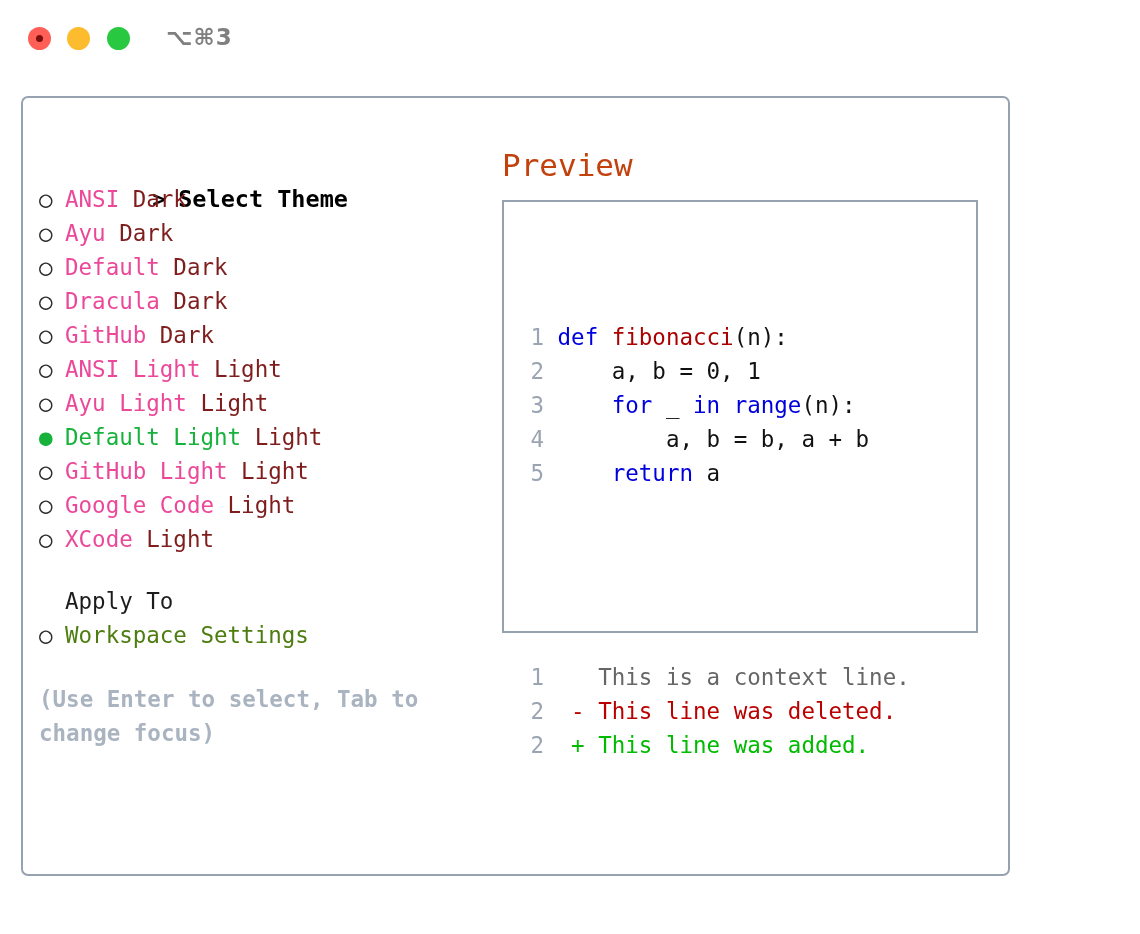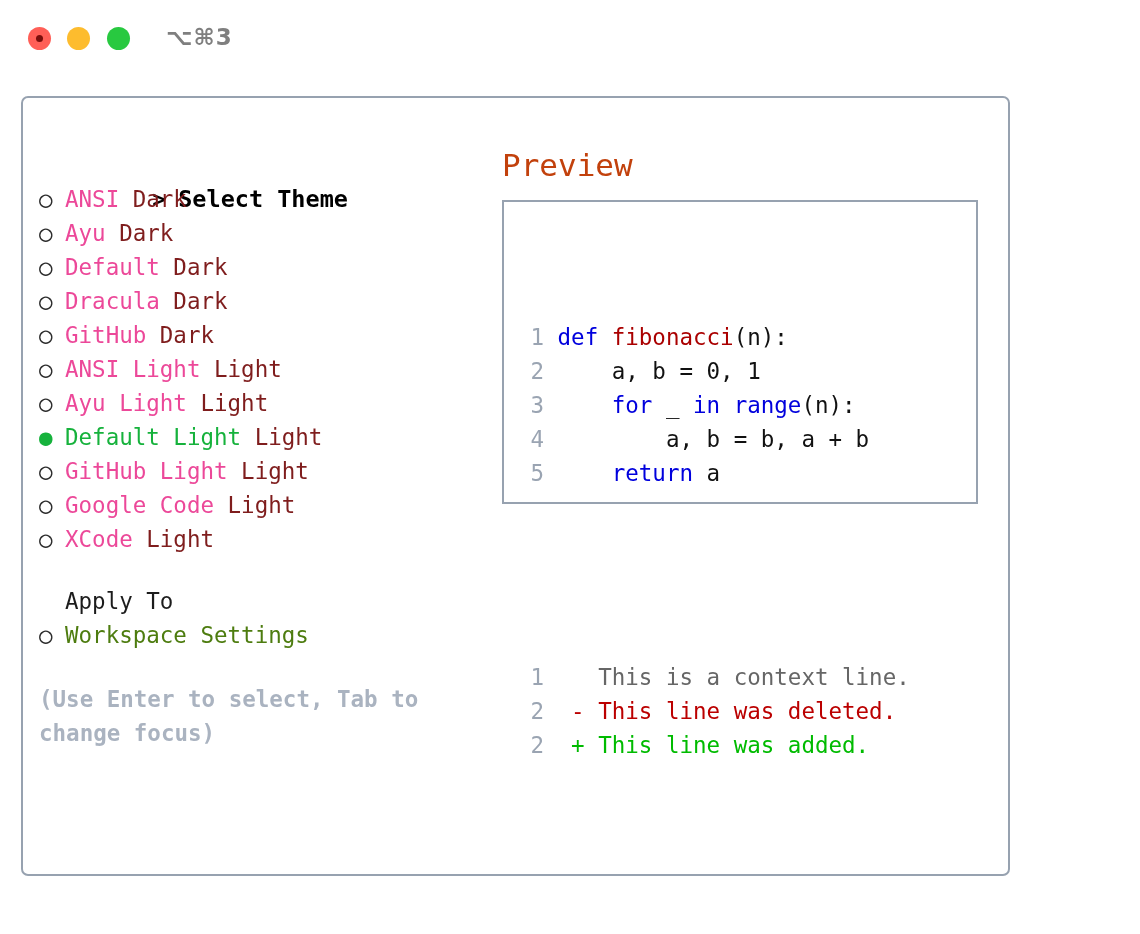--- a/index.html
+++ b/index.html
@@ -135,21 +135,21 @@
   #preview-header {
     font-size: 31px;
     font-weight: normal;
     color: #c2410c;
     line-height: 34px;
     white-space: pre;
   }
   #preview-box {
     margin-top: 18px;
     width: 476px;
-    height: 304px;
+    height: 433px;
     border: 2px solid #97a2b0;
     box-sizing: border-box;
     background: #ffffff;
     position: relative;
   }
   #code-area {
     position: absolute;
     left: 14px;
     top: 50px;
     font-size: 22.5px;

